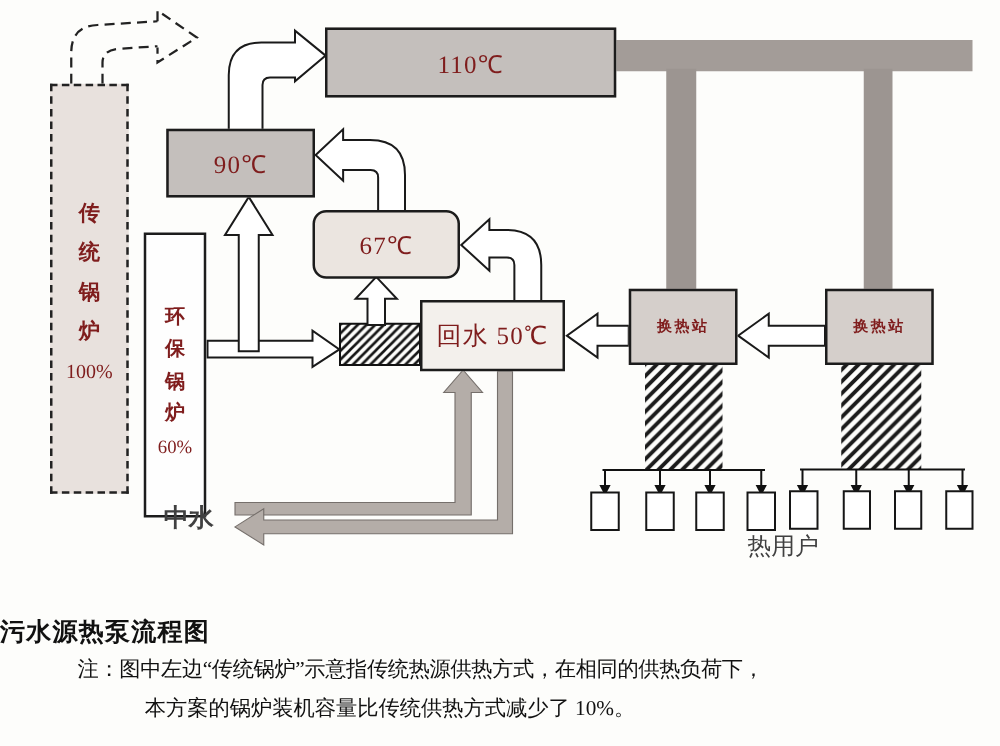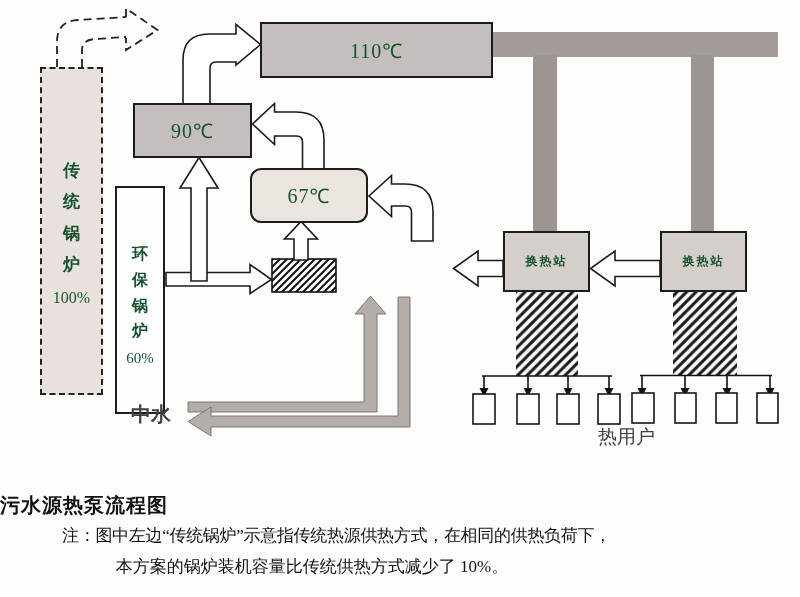--- a/index.html
+++ b/index.html
@@ -4,21 +4,21 @@
 <style>
   html,body{margin:0;padding:0;background:#ffffff;}
   #canvas{
     position:relative;width:800px;height:597px;background:#fdfdfb;overflow:hidden;
     font-family:"Liberation Serif", serif;color:#111;
   }
   #diagram-svg{position:absolute;left:0;top:0;}
   .box{
     position:absolute;box-sizing:border-box;border:2px solid #1c1c1c;
     display:flex;flex-direction:column;align-items:center;justify-content:center;
-    color:#14532d;
+    color:#7f1d1d;
   }
   .temp{font-size:20px;letter-spacing:1px;font-weight:500;}
   .vname{
     width:1.15em;line-height:1.85;text-align:center;word-break:break-all;
     font-size:17px;font-weight:600;letter-spacing:0;
   }
   .pct{font-size:16px;margin-top:9px;text-align:left;font-weight:500;}
   .station{font-weight:700;font-size:12px;letter-spacing:2px;}
   .flabel{position:absolute;font-weight:600;color:#404040;}
   .caption-title{
@@ -109,20 +109,23 @@
   </div>
 
   <div class="box" style="left:133px;top:103px;width:119px;height:55px;background:#c4bfbc;">
     <div class="temp">90℃</div>
   </div>
 
   <div class="box" style="left:250px;top:168px;width:118px;height:55px;background:#ebe5e0;border-radius:11px;">
     <div class="temp">67℃</div>
   </div>
 
+  <div class="box" style="left:336px;top:240px;width:116px;height:57px;background:#f3f0ec;">
+    <div class="temp">回水 50℃</div>
+  </div>
 
   <div class="box" style="left:503px;top:231px;width:87px;height:61px;background:#d5cfcb;">
     <div class="station">换热站</div>
   </div>
 
   <div class="box" style="left:660px;top:231px;width:87px;height:61px;background:#d5cfcb;">
     <div class="station">换热站</div>
   </div>
 
   <div class="flabel" style="left:131px;top:401px;font-size:20px;">中水</div>

